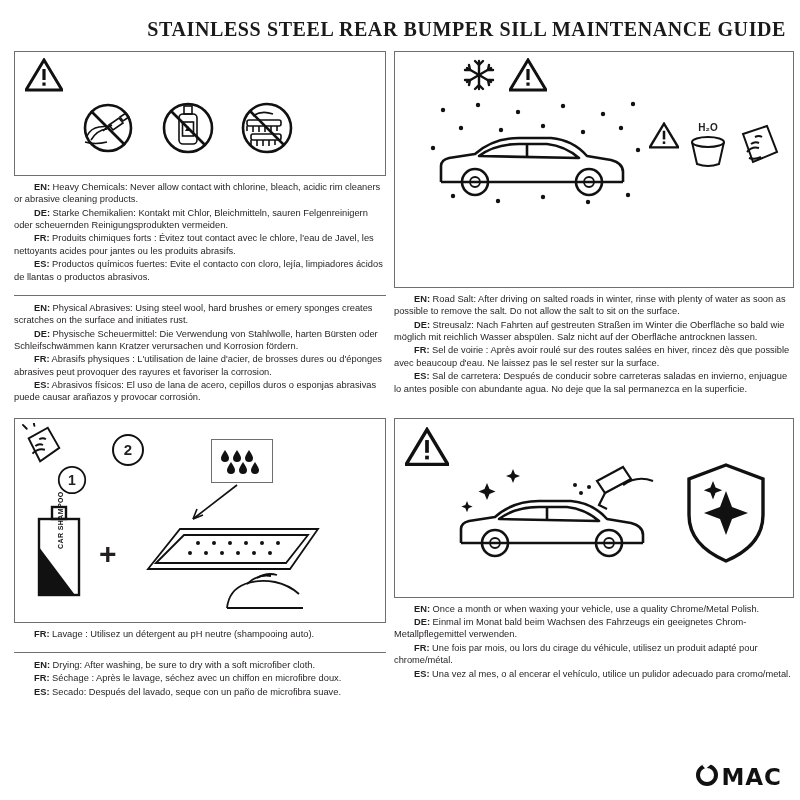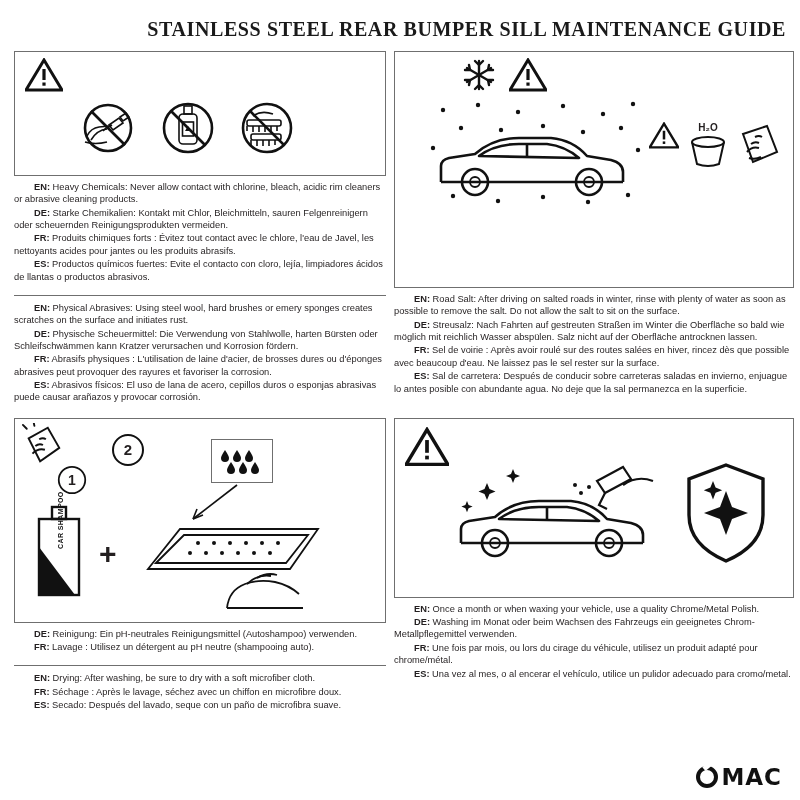--- a/index.html
+++ b/index.html
@@ -74,21 +74,20 @@
   .footer-logo {
     position: absolute;
     right: 18px;
     bottom: 10px;
     font-family: "DejaVu Sans", sans-serif;
     font-weight: bold;
     font-size: 23px;
     letter-spacing: 1px;
     color: #111;
     display: flex;
-    align-items: center;
   }
   .footer-logo .o {
     display: inline-block;
     width: 22px; height: 22px;
     border: 4px solid #111;
     border-radius: 50%;
     margin-right: 3px;
     position: relative;
     box-sizing: border-box;
   }
@@ -378,21 +377,20 @@
               <path d="M14 52 q2 -18 18 -24 q14 -5 30 -2 q14 3 24 12"></path>
               <path d="M34 28 q10 -10 24 -8"></path>
               <path d="M44 22 q10 -6 20 -3"></path>
               <path d="M14 52 L90 52"></path>
             </g>
           </svg>
         </div>
       </div>
 
       <div class="txt">
-        <p><span class="lang">DE:</span> <span>Reinigung: Ein pH-neutrales Reinigungsmittel (Autoshampoo) verwenden.</span></p>
         <p><span class="lang">FR:</span> <span>Lavage : Utilisez un détergent au pH neutre (shampooing auto).</span></p>
       </div>
 
       <hr class="hr-sep">
 
       <div class="txt" style="margin-top:2px;">
         <p><span class="lang">EN:</span> <span>Drying: After washing, be sure to dry with a soft microfiber cloth.</span></p>
         <p><span class="lang">FR:</span> <span>Séchage : Après le lavage, séchez avec un chiffon en microfibre doux.</span></p>
         <p><span class="lang">ES:</span> <span>Secado: Después del lavado, seque con un paño de microfibra suave.</span></p>
       </div>
@@ -449,21 +447,21 @@
             <g fill="#111">
               <path d="M43 30 l6 16 16 6 -16 6 -6 16 -6 -16 -16 -6 16 -6z"></path>
               <path d="M30 20 l2.6 6.6 6.6 2.6 -6.6 2.6 -2.6 6.6 -2.6 -6.6 -6.6 -2.6 6.6 -2.6z"></path>
             </g>
           </svg>
         </div>
       </div>
 
       <div class="txt">
         <p><span class="lang">EN:</span> <span>Once a month or when waxing your vehicle, use a quality Chrome/Metal Polish.</span></p>
-        <p><span class="lang">DE:</span> <span>Washing im Monat oder beim Wachsen des Fahrzeugs ein geeignetes Chrom-Metallpflegemittel verwenden.</span></p>
+        <p><span class="lang">DE:</span> <span>Einmal im Monat bald beim Wachsen des Fahrzeugs ein geeignetes Chrom-Metallpflegemittel verwenden.</span></p>
         <p><span class="lang">FR:</span> <span>Une fois par mois, ou lors du cirage du véhicule, utilisez un produit adapté pour chrome/métal.</span></p>
         <p><span class="lang">ES:</span> <span>Una vez al mes, o al encerar el vehículo, utilice un pulidor adecuado para cromo/metal.</span></p>
       </div>
     </div>
 
   </div>
 
   <div class="footer-logo">
     <span class="o"></span>
       <span>MAC</span>

